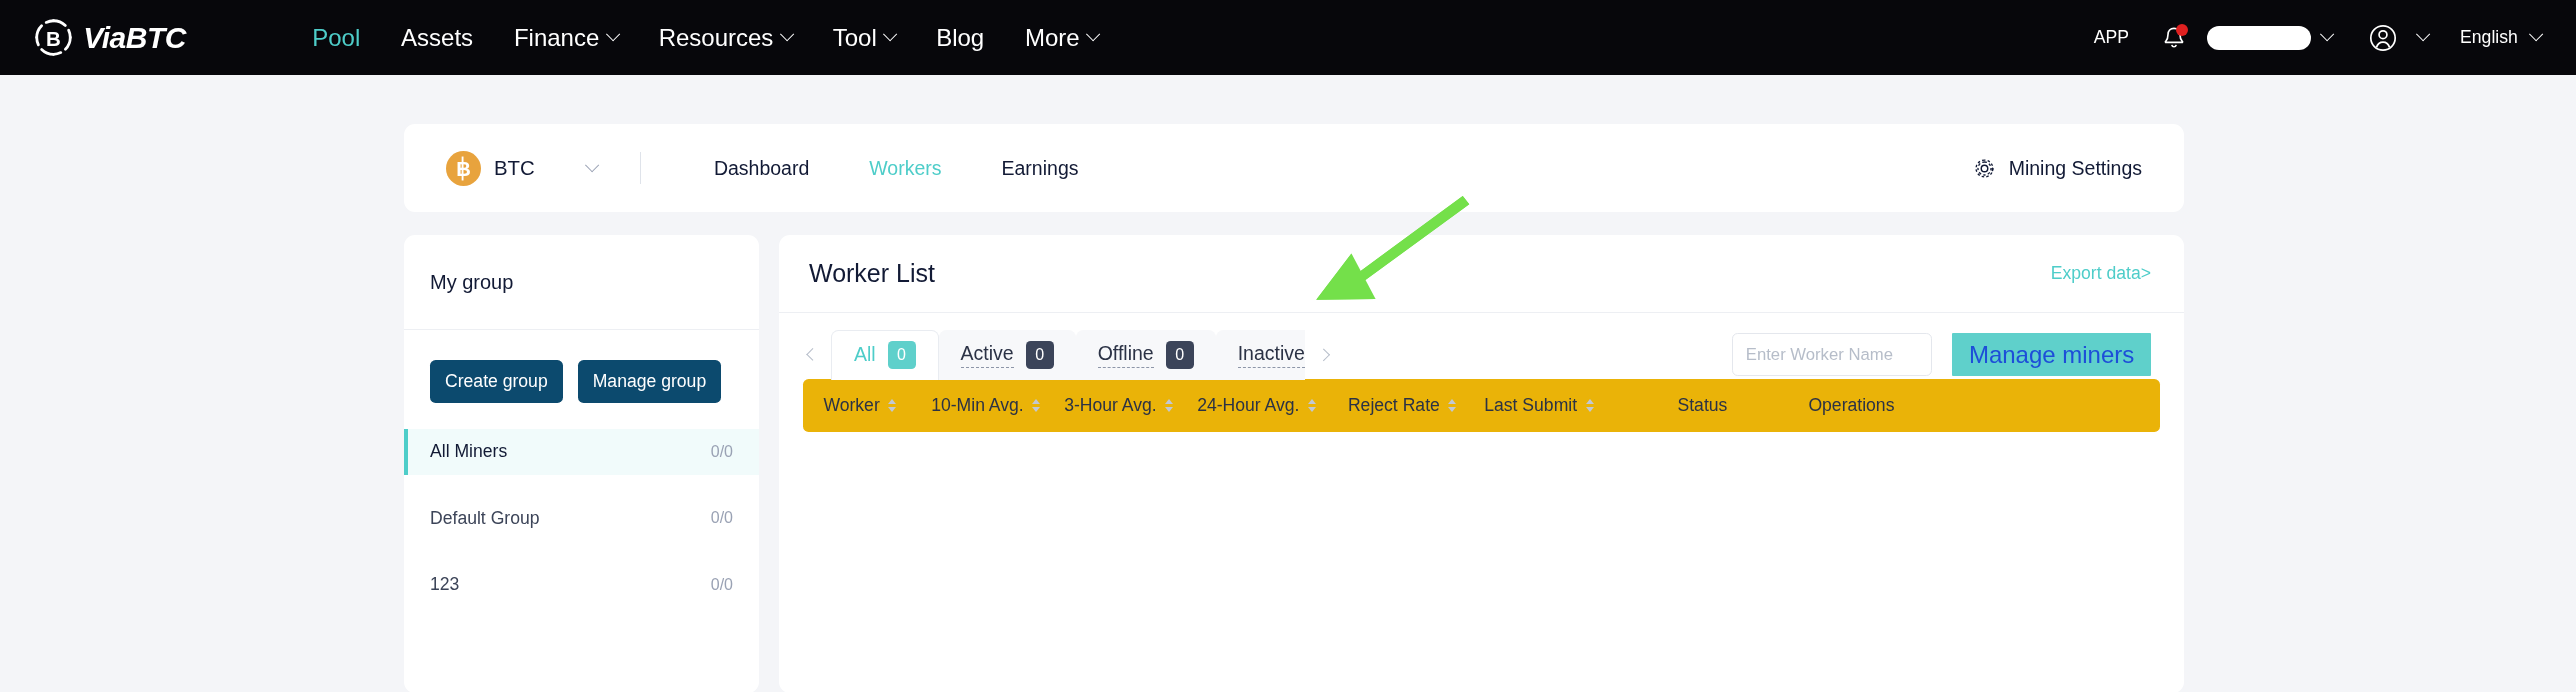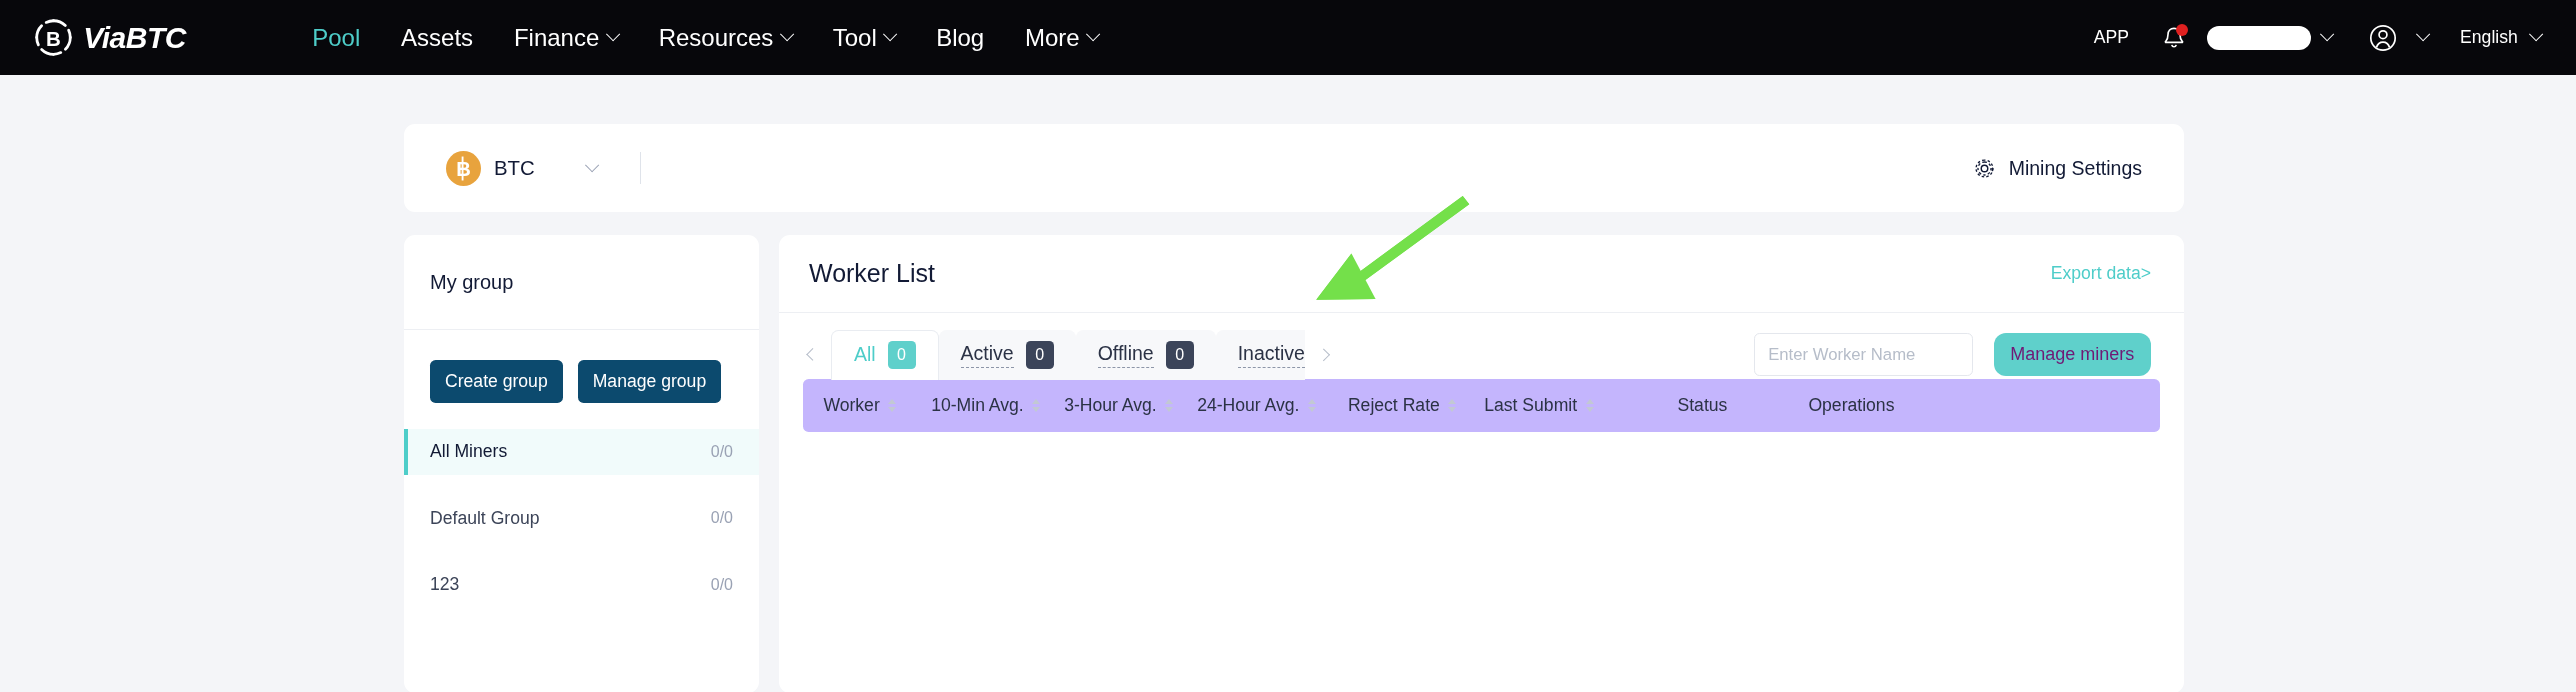--- a/index.html
+++ b/index.html
@@ -196,38 +196,38 @@
   .badge {
     min-width: 28px; height: 28px; border-radius: 4.6px;
     background: #3b4459; color: #ffffff;
     font-size: 16px; display: flex; align-items: center;
     justify-content: center; padding: 0 6.5px;
   }
   .ftab.active .badge { background: #5fd0cb; }
   .search-wrap {
     margin-left: auto; display: flex; align-items: stretch;
     border: 0.9px solid #e4e7ed; border-radius: 5.6px;
-    height: 43px; width: 219px; overflow: hidden; background: #fff;
+    height: 43px; width: 200px; overflow: hidden; background: #fff;
   }
   .search-input {
     border: none; outline: none; flex: 1;
     font-size: 16.7px; color: #2b3245; padding: 0 13px;
     font-family: inherit; background: transparent;
   }
   .search-input::placeholder { color: #b6bdc9; }
   .manage-btn {
-    margin-left: 20.4px; background: #5fd0cb; color: #701a75; border: none;
-    border-radius: 12px; font-size: 18px; font-family: inherit;
+    margin-left: 20.4px; background: #5fd0cb; color: #1d4ed8; border: none;
+    border-radius: 1px; font-size: 24px; font-family: inherit;
     padding: 0 16.7px; height: 43px; cursor: pointer; white-space: nowrap;
   }
 
   
   .table-wrap { padding: 0 24px; margin-top: -0.9px; }
   .thead {
-    height: 53px; background: #c4b5fd; border-radius: 5.6px;
+    height: 53px; background: #eab308; border-radius: 5.6px;
     display: flex; align-items: center;
   }
   .th {
     display: flex; align-items: center; gap: 8.4px;
     font-size: 17.6px; color: #2b3245; flex: 0 0 auto;
     white-space: nowrap;
   }
   .sorter {
     display: inline-flex; flex-direction: column; gap: 2.8px;
   }
@@ -326,20 +326,25 @@
       <circle cx="19" cy="19" r="19" fill="#e8a33d"></circle>
       <text x="19" y="27" font-size="22" font-weight="bold" fill="#ffffff" text-anchor="middle" font-family="Liberation Sans, sans-serif">B</text>
       <rect x="17" y="6" width="2" height="26" fill="#ffffff"></rect>
     </svg>
     <span class="coin-name">BTC</span>
     <i class="coin-chev"></i>
   </div>
 
   <div class="vsep"></div>
 
+  <div class="page-tabs">
+    <div class="page-tab">Dashboard</div>
+    <div class="page-tab active">Workers</div>
+    <div class="page-tab">Earnings</div>
+  </div>
 
   <div class="mining-settings">
     <svg width="23" height="23" viewBox="0 0 24 24">
       <path d="M12 8.6a3.4 3.4 0 100 6.8 3.4 3.4 0 000-6.8z" fill="none" stroke="#121a35" stroke-width="1.5"></path>
       <path d="M19.3 14.2l1.6 1a8.9 8.9 0 000-4.4l-1.6 1a5.6 5.6 0 010 2.4z" fill="#121a35"></path>
       <path d="M12 3.2a8.8 8.8 0 00-8.8 8.8A8.8 8.8 0 0012 20.8 8.8 8.8 0 0020.8 12 8.8 8.8 0 0012 3.2zm0 2a6.8 6.8 0 110 13.6 6.8 6.8 0 010-13.6z" fill="none" stroke="#121a35" stroke-width="1.4" stroke-dasharray="2.6 2.3"></path>
     </svg>
     <span>Mining Settings</span>
   </div>
 </div>

